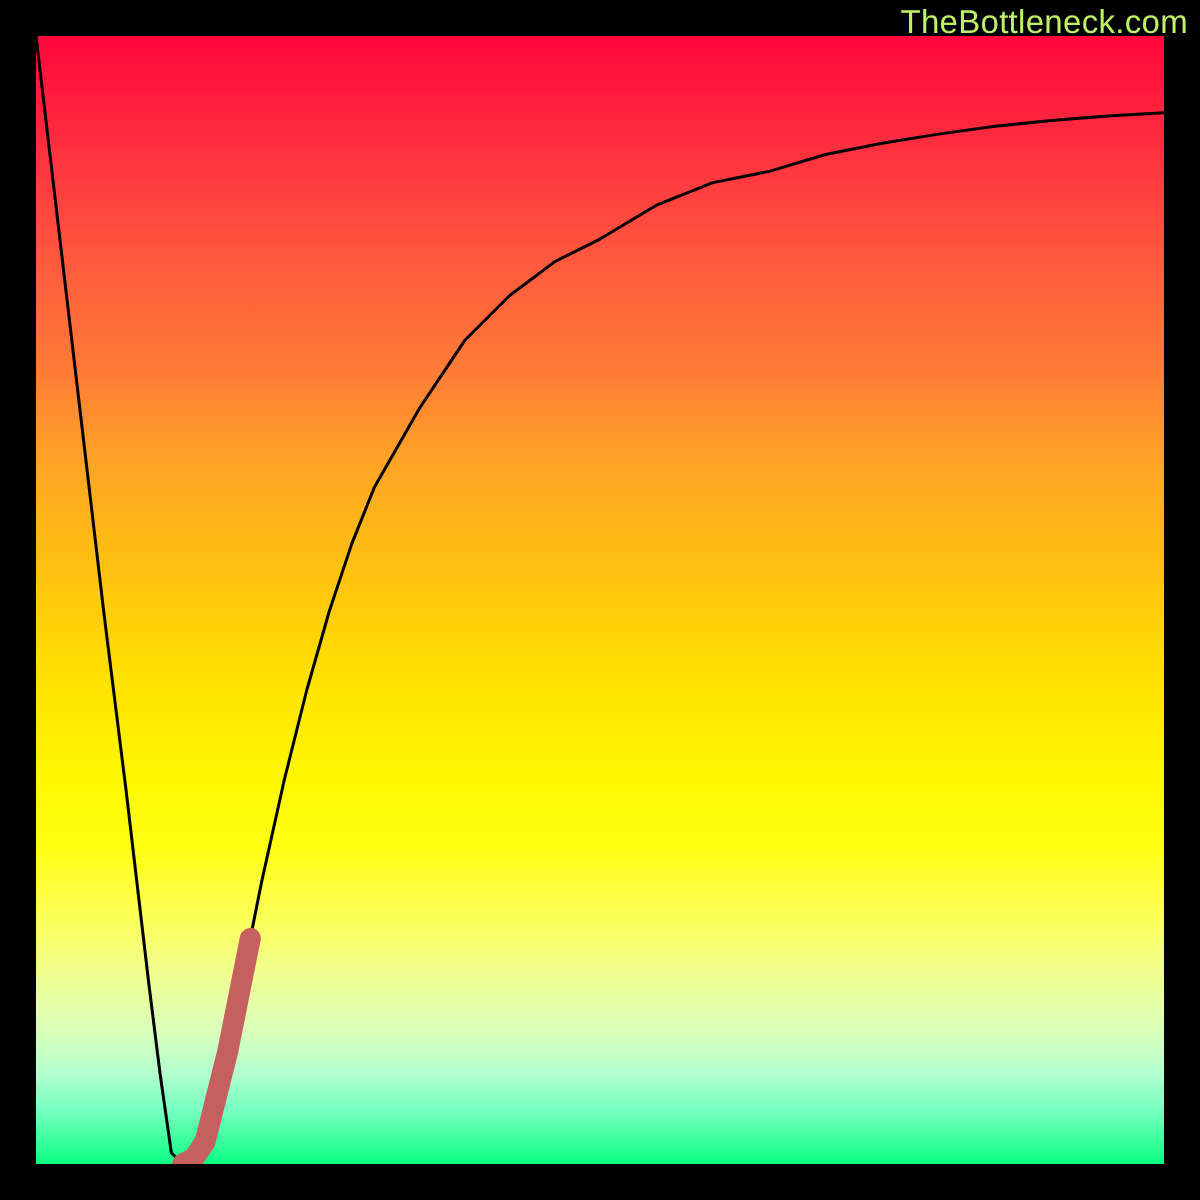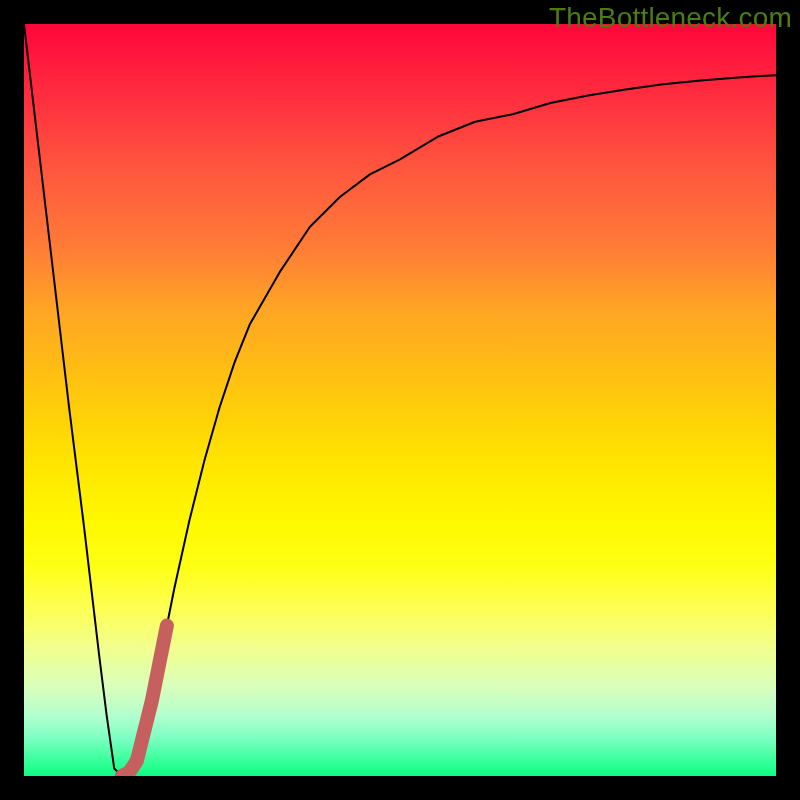--- a/index.html
+++ b/index.html
@@ -39,22 +39,22 @@
       #b2ffcf 92%,
       #7cffc2 95%,
       #37ff9b 98%,
       #0bff80 100%
     );
   }
   .watermark {
     position: absolute;
     top: 2px;
     right: 8px;
-    color: #4d7c0f;
-    font-size: 28px;
+    color: #bef264;
+    font-size: 22px;
     font-weight: 400;
     letter-spacing: 0.2px;
     user-select: none;
   }
   svg.overlay {
     position: absolute;
     left: 0;
     top: 0;
     width: 752px;
     height: 752px;

